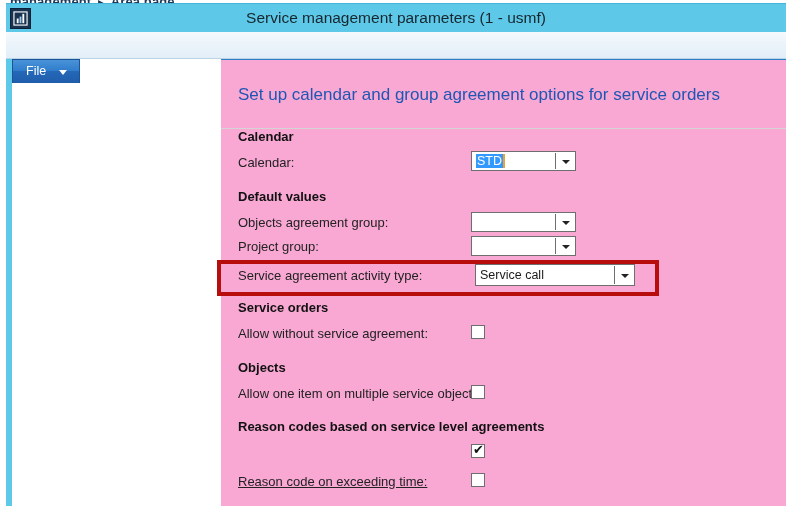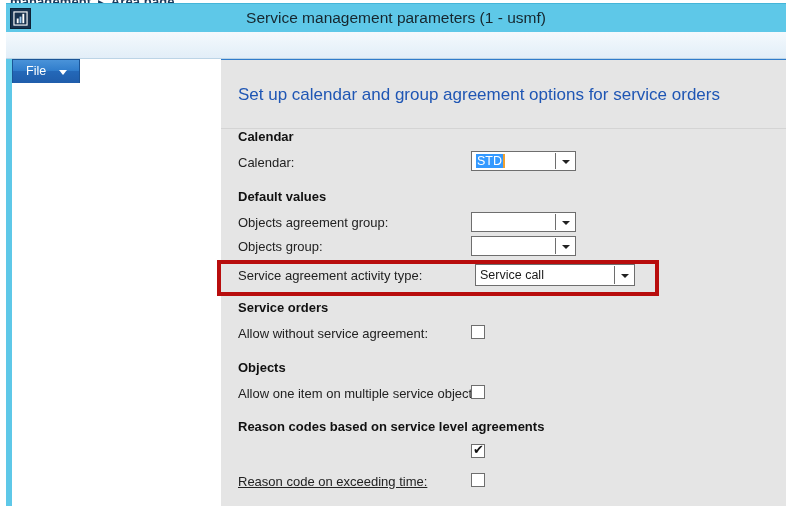--- a/index.html
+++ b/index.html
@@ -164,21 +164,21 @@
     border-radius: 50%;
     background: #1b3a6b;
   }
 
   
   #content {
     position: absolute;
     left: 215px; top: 56px;
     width: 565px;
     height: 447px;
-    background: #e5e5e5;
+    background: #f9a8d4;
     border-top: 1px solid #2f7ccb;
     box-sizing: border-box;
     overflow: hidden;
   }
   #content-heading {
     position: absolute;
     left: 17px;
     top: 25px;
     font-size: 17px;
     color: #1f56b4;
@@ -331,21 +331,21 @@
 
       <div class="group-title" style="top:60px;">Default values</div>
 
       <div class="field-label" style="top:86px;">Objects agreement group:</div>
       <div class="combo" style="left:250px; top:83px; width:105px;">
         <span class="combo-value"></span>
         <span class="combo-sep"></span>
         <span class="combo-arrow"></span>
       </div>
 
-      <div class="field-label" style="top:110px;">Objects group:</div>
+      <div class="field-label" style="top:110px;">Project group:</div>
       <div class="combo" style="left:250px; top:107px; width:105px;">
         <span class="combo-value"></span>
         <span class="combo-sep"></span>
         <span class="combo-arrow"></span>
       </div>
 
       <div class="field-label" style="top:139px;">Service agreement activity type:</div>
       <div class="combo" style="left:254px; top:135px; width:160px; height:22px;">
         <span class="combo-value" style="top:3px;">Service call</span>
         <span class="combo-sep"></span>

